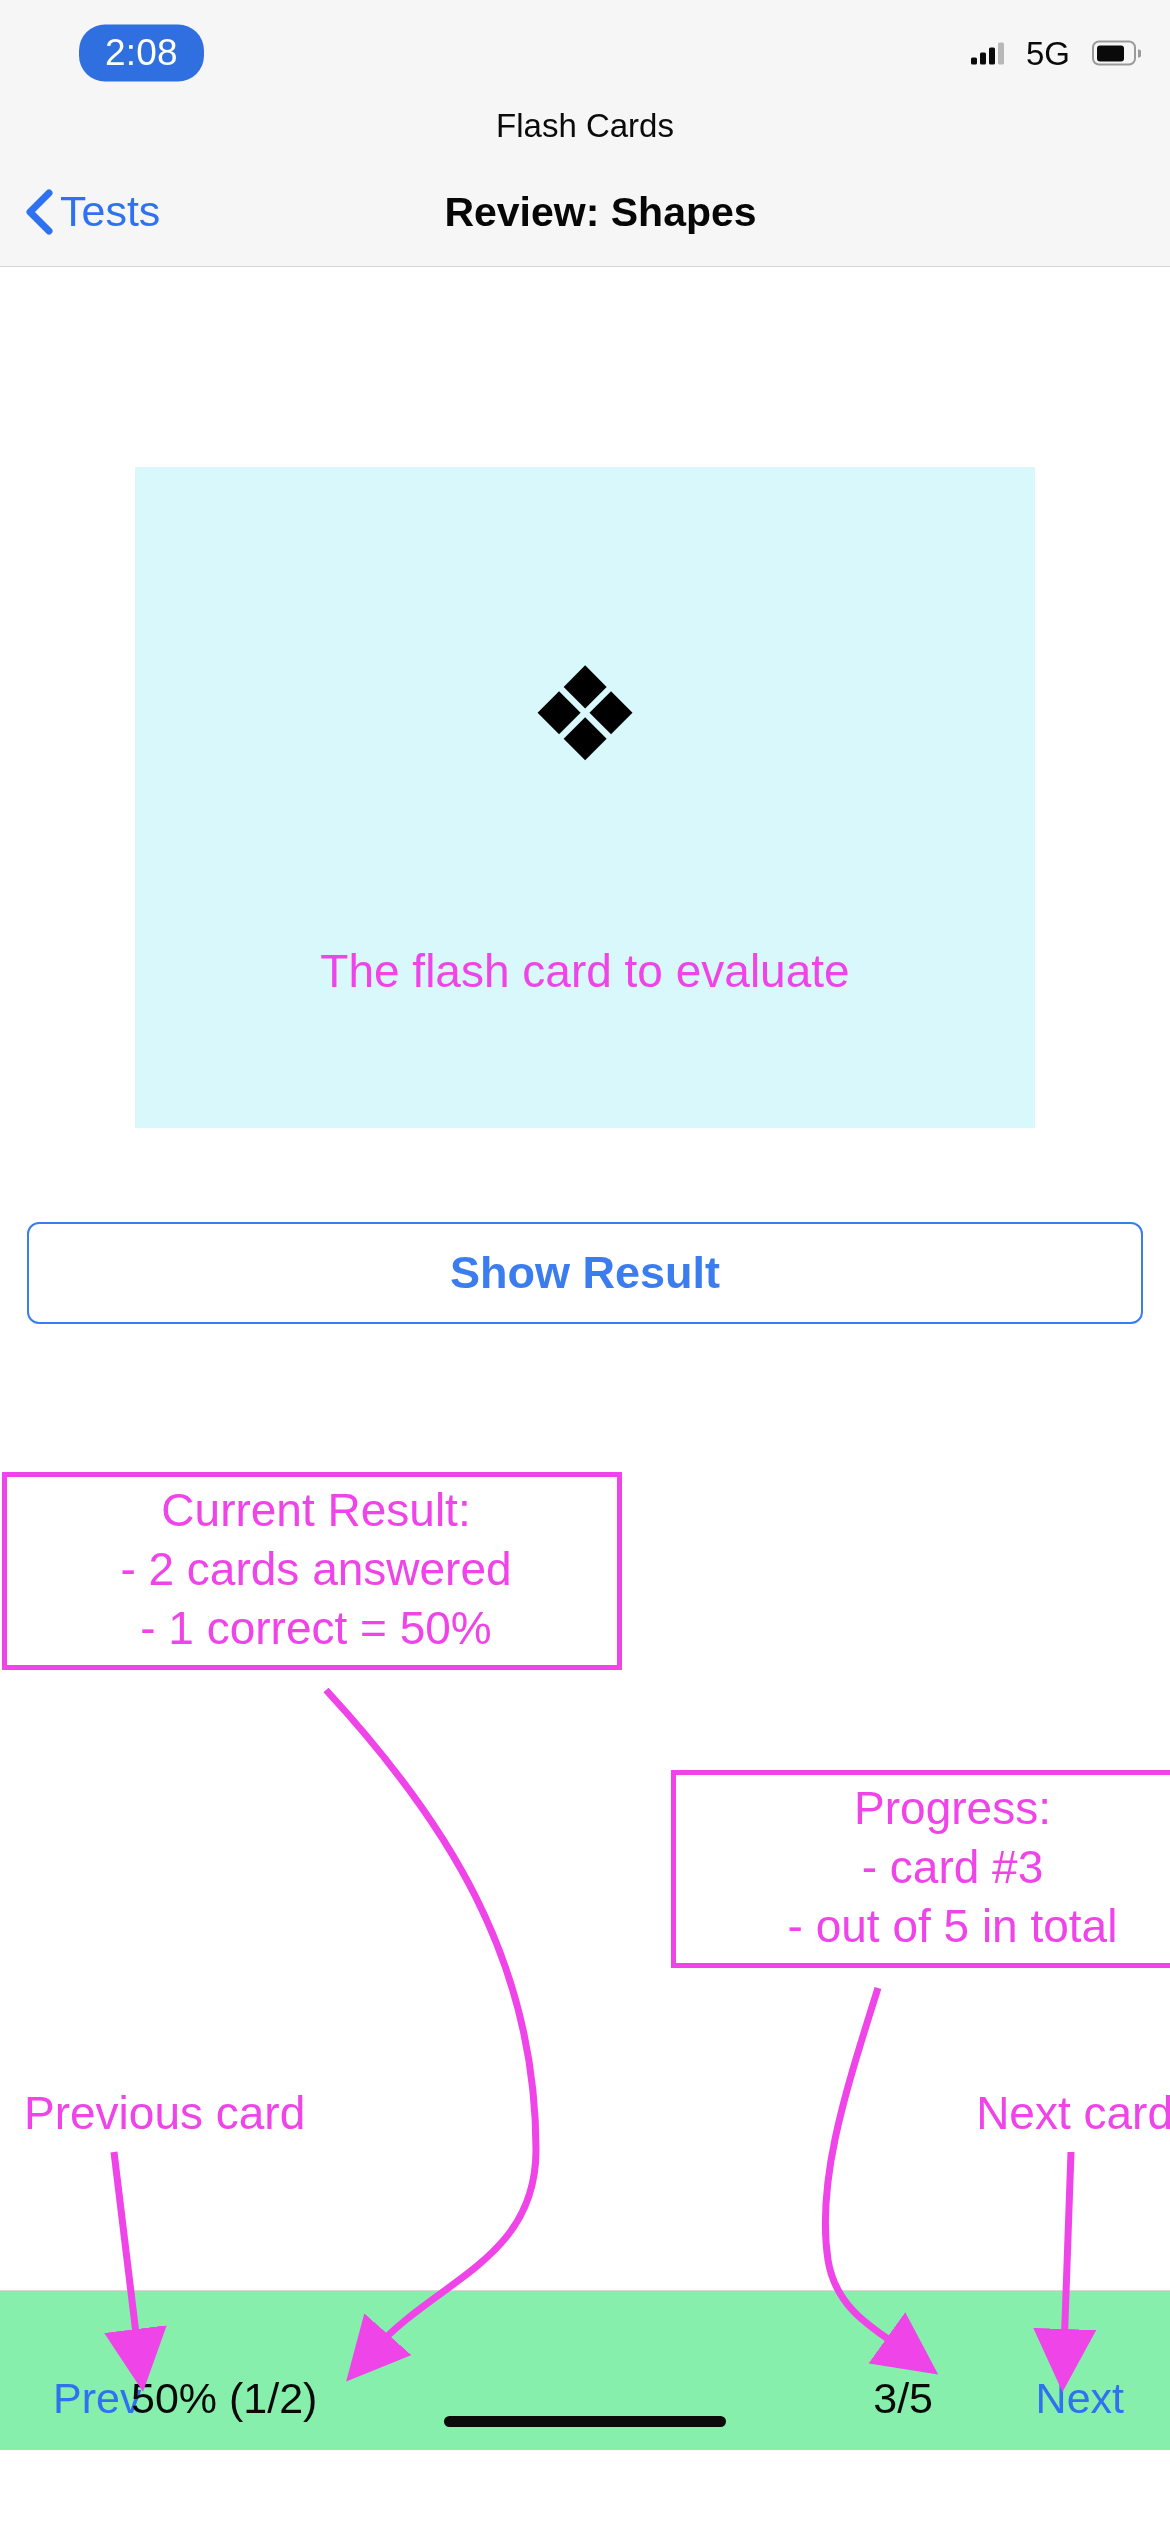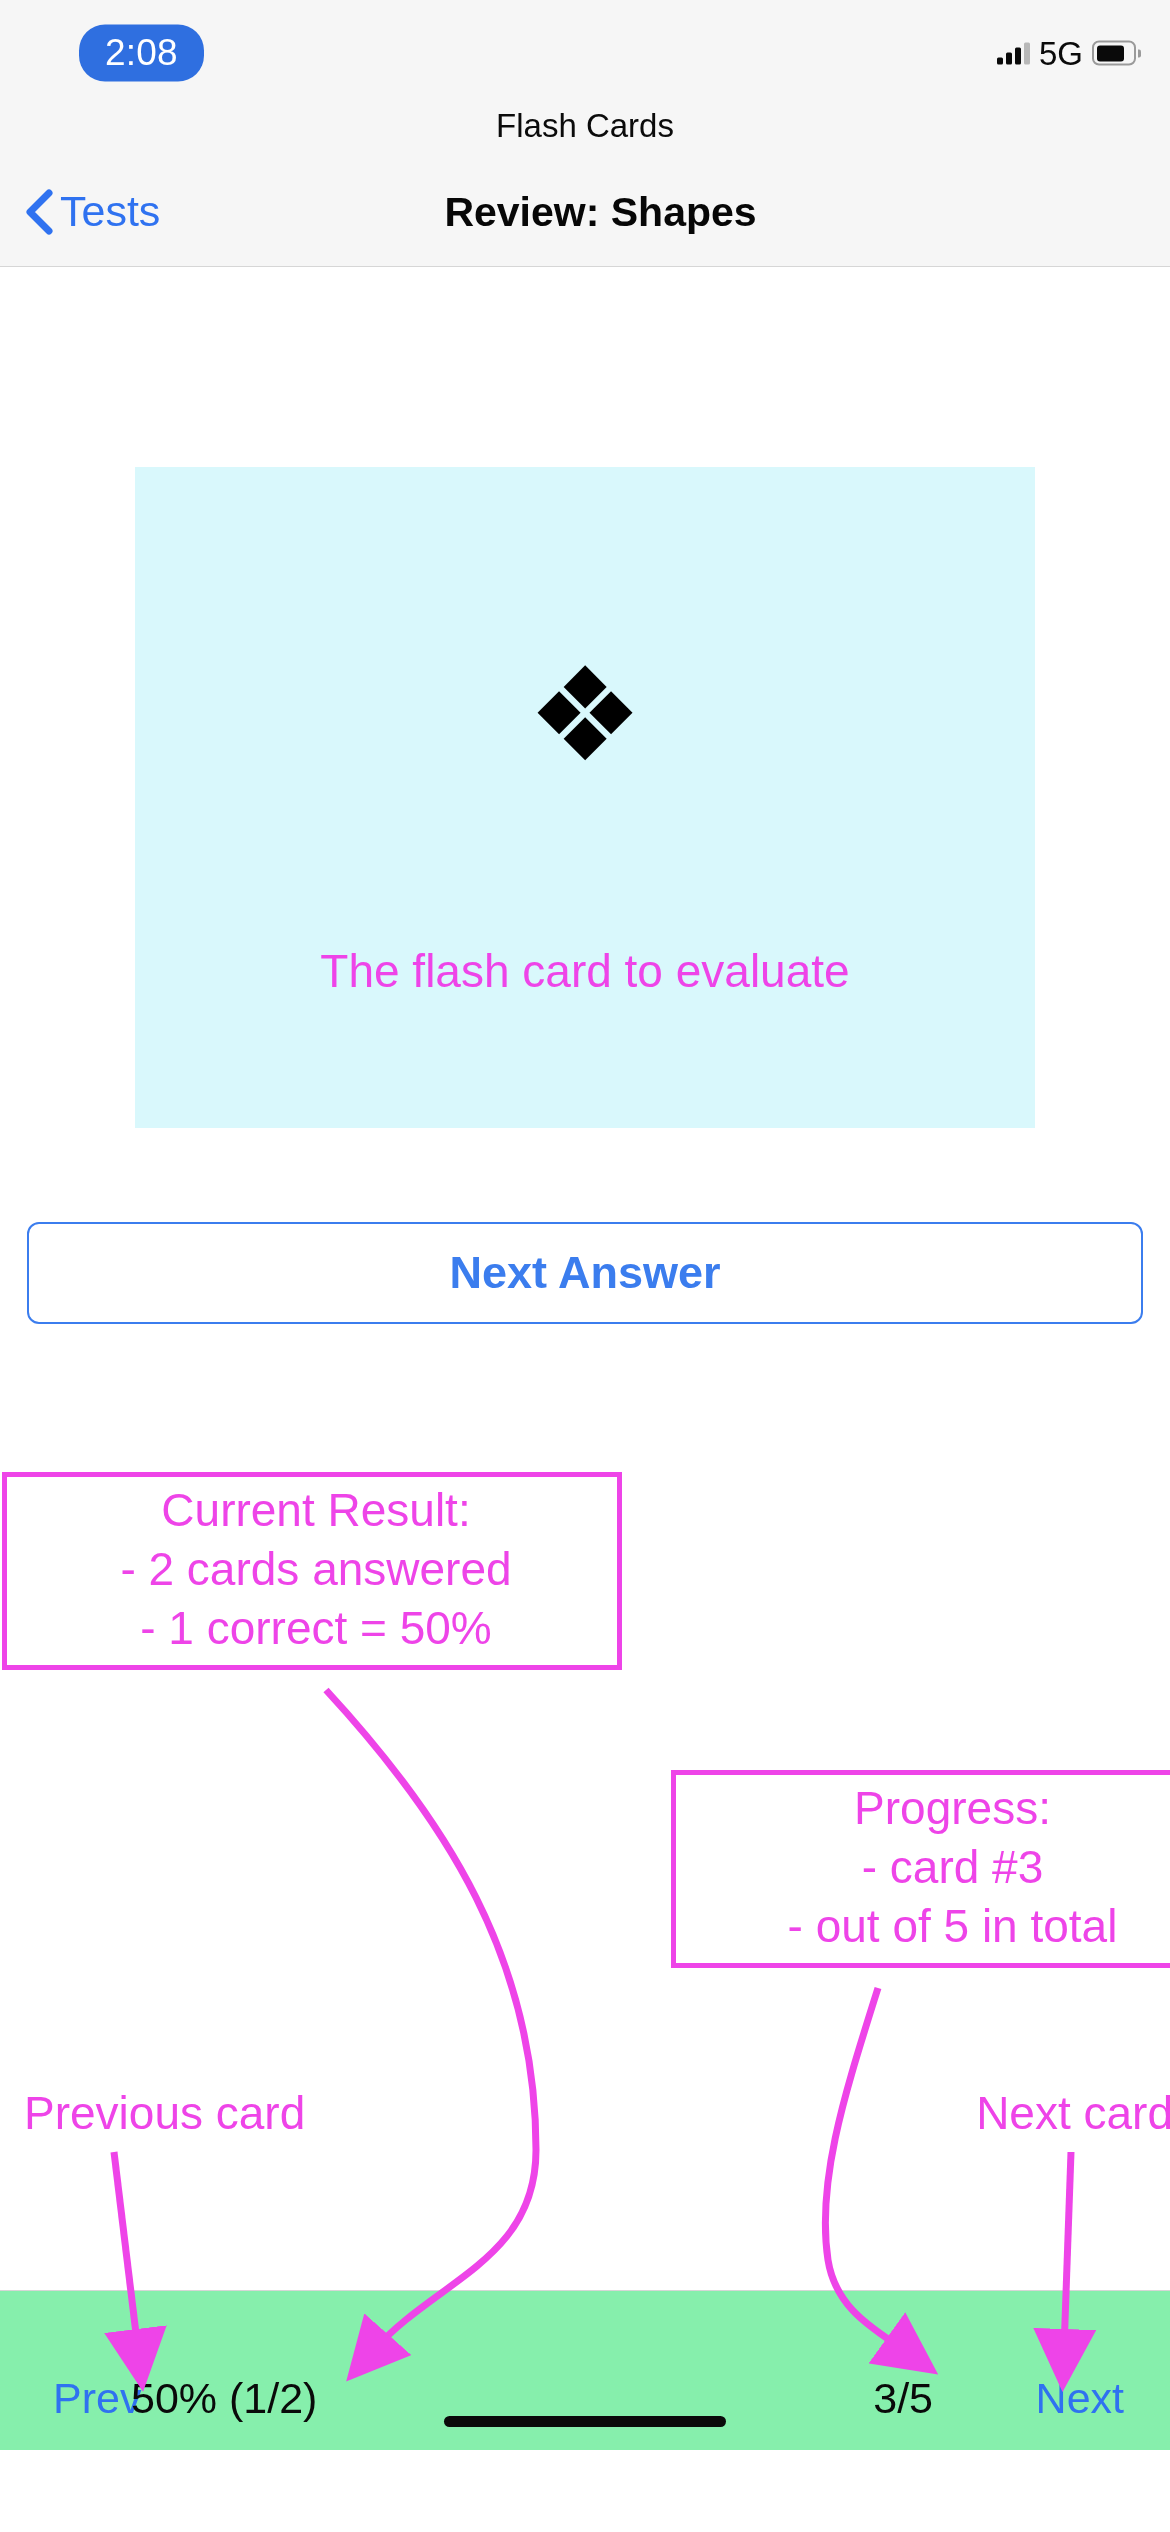--- a/index.html
+++ b/index.html
@@ -22,21 +22,21 @@
     transform:translateY(-50%);
     background:#2F6FE0; color:#FFFFFF;
     border-radius:26px;
     padding:9px 26px 11px 26px;
     font-size:37px; font-weight:400; letter-spacing:0.2px;
     line-height:1;
   }
   #status-right{
     position:absolute; right:30px; top:53px;
     transform:translateY(-50%);
-    display:flex; align-items:center; gap:9px;
+    display:flex; align-items:center; gap:22px;
   }
   .sig-bars{ display:flex; align-items:flex-end; gap:3px; height:22px; }
   .sig-bars i{ display:block; width:6px; background:#0A0A0A; border-radius:1.5px; }
   .sig-bars i:nth-child(1){ height:7px; }
   .sig-bars i:nth-child(2){ height:12px; }
   .sig-bars i:nth-child(3){ height:17px; }
   .sig-bars i:nth-child(4){ height:22px; background:#B8B8B8; }
   #status-network{ font-size:33px; color:#0A0A0A; font-weight:500; line-height:1; }
   #battery-icon{ position:relative; width:48px; height:25px; }
   #battery-icon .shell{
@@ -197,21 +197,21 @@
   </div>
   <div id="nav-title">Review: Shapes</div>
 </div>
 
 <div id="flash-card">
   <div id="card-shape">❖</div>
   <div id="card-caption">The flash card to evaluate</div>
 </div>
 
 <div id="show-answer-button">
-  <span id="show-answer-label">Next Answer</span>
+  <span id="show-answer-label">Show Result</span>
 </div>
 
 <div id="bottom-toolbar">
   <div id="toolbar-prev">Prev</div>
   <div id="toolbar-score">50% (1/2)</div>
   <div id="toolbar-progress">3/5</div>
   <div id="toolbar-next">Next</div>
   <div id="home-indicator"></div>
 </div>
 

